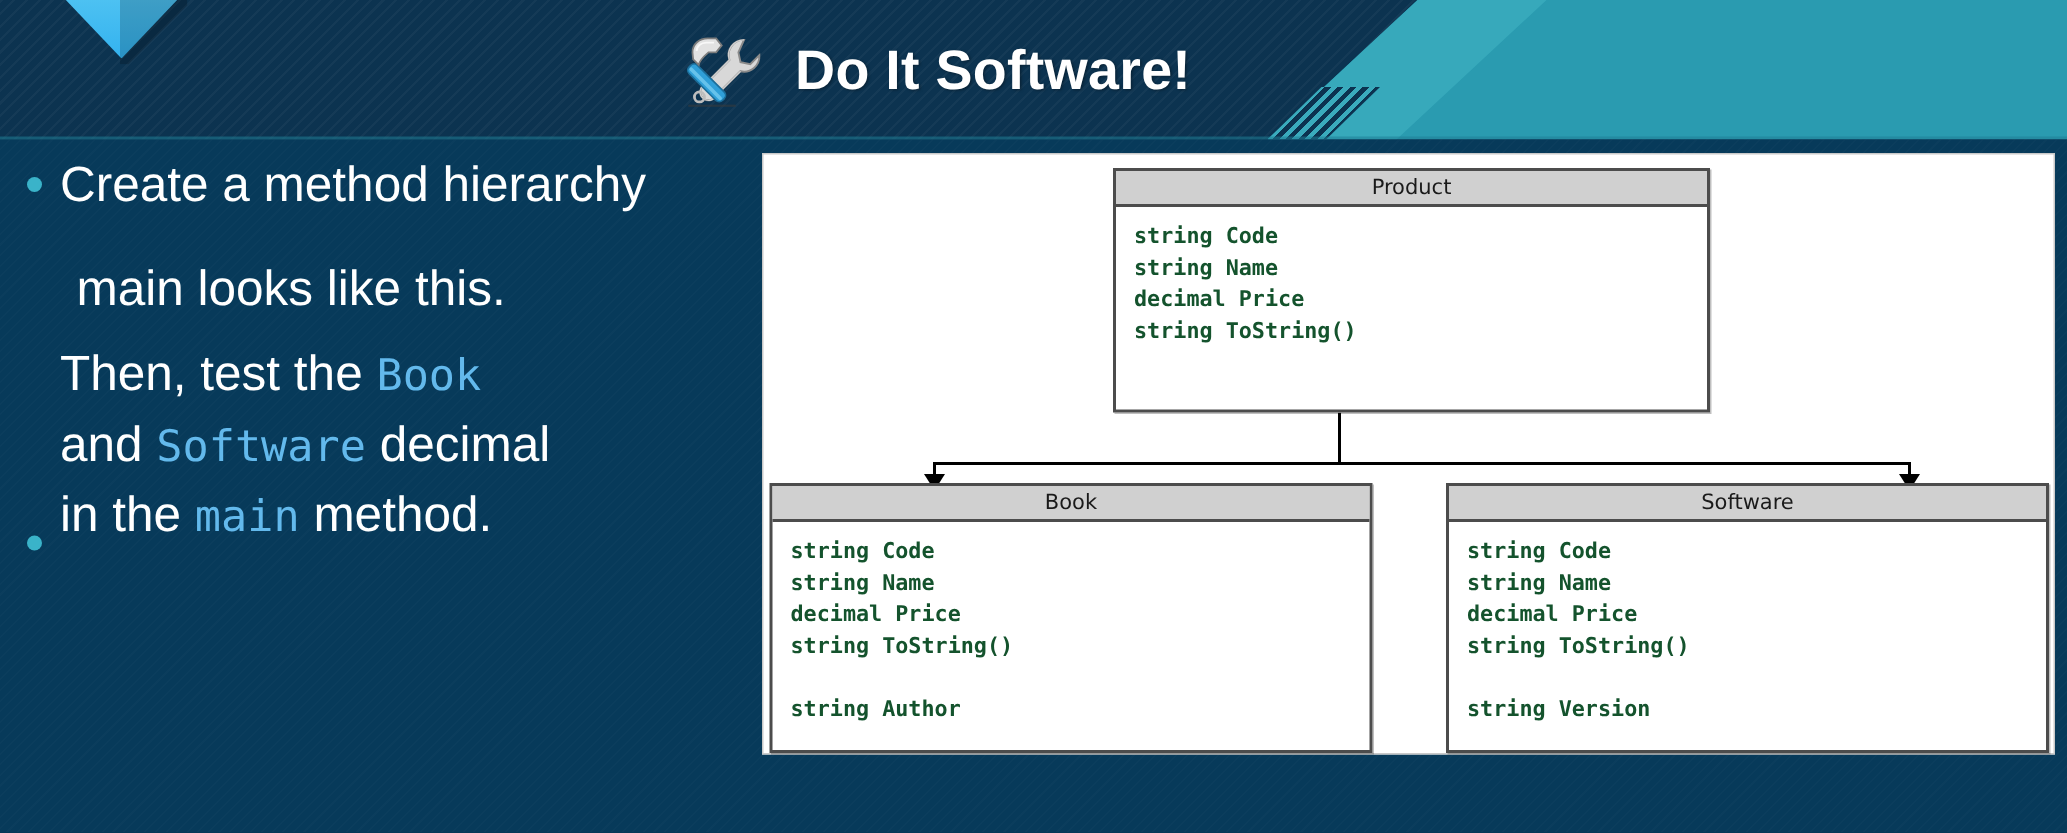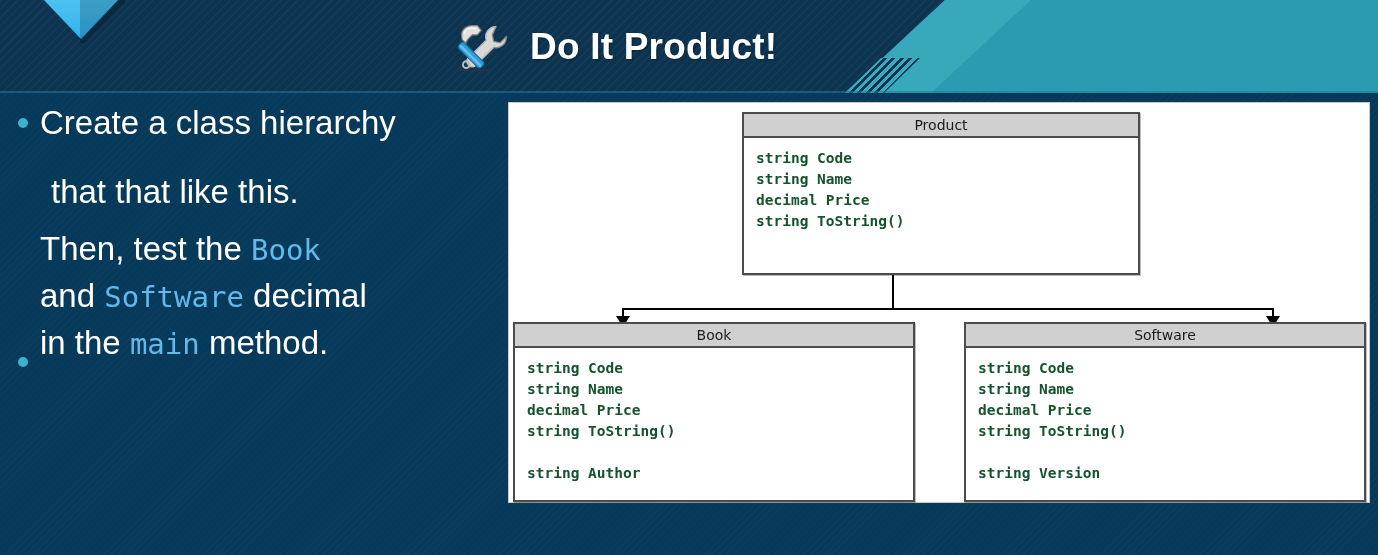--- a/index.html
+++ b/index.html
@@ -270,30 +270,30 @@
       </g>
 
       <g>
         <path d="M9 15 C9 9 14 5 20 5 l6 0 l4 5 l-4 5 l-5.5 0 C17 18 14 21 13.5 24 L9.5 20 Z" fill="#e2e2e2" stroke="#7d7d7d" stroke-width="1.3"></path>
         <path d="M12 14 C12 10.5 15 8 19 8 l5.5 0" fill="none" stroke="#ffffff" stroke-width="1.4" opacity=".75"></path>
       </g>
 
       <circle cx="14" cy="47" r="3.6" fill="none" stroke="#bdbdbd" stroke-width="2"></circle>
       <rect x="6" y="52.5" width="34" height="1.6" fill="#3a3a3a" opacity=".55"></rect>
     </svg>
-    <div class="title-text">Do It Product!</div>
+    <div class="title-text">Do It Software!</div>
   </div>
 
   <div class="bullets">
 
     <div class="bullet-row">
       <div class="dot"></div>
-      <div class="btext b1">Create a class hierarchy</div>
-    </div>
-    <div class="b1-cont">that that like this.</div>
+      <div class="btext b1">Create a method hierarchy</div>
+    </div>
+    <div class="b1-cont">main looks like this.</div>
 
     <div class="bullet-row b2">
       <div class="dot"></div>
       <div class="btext"><span>Then, test the </span><span class="code">Book</span><br><span>and </span><span class="code">Software</span><span> decimal</span><br><span>in the </span><span class="code">main</span><span> method.</span></div>
     </div>
   </div>
 
   <div class="panel">
 
     <div class="conn" id="conn-vert"></div>

